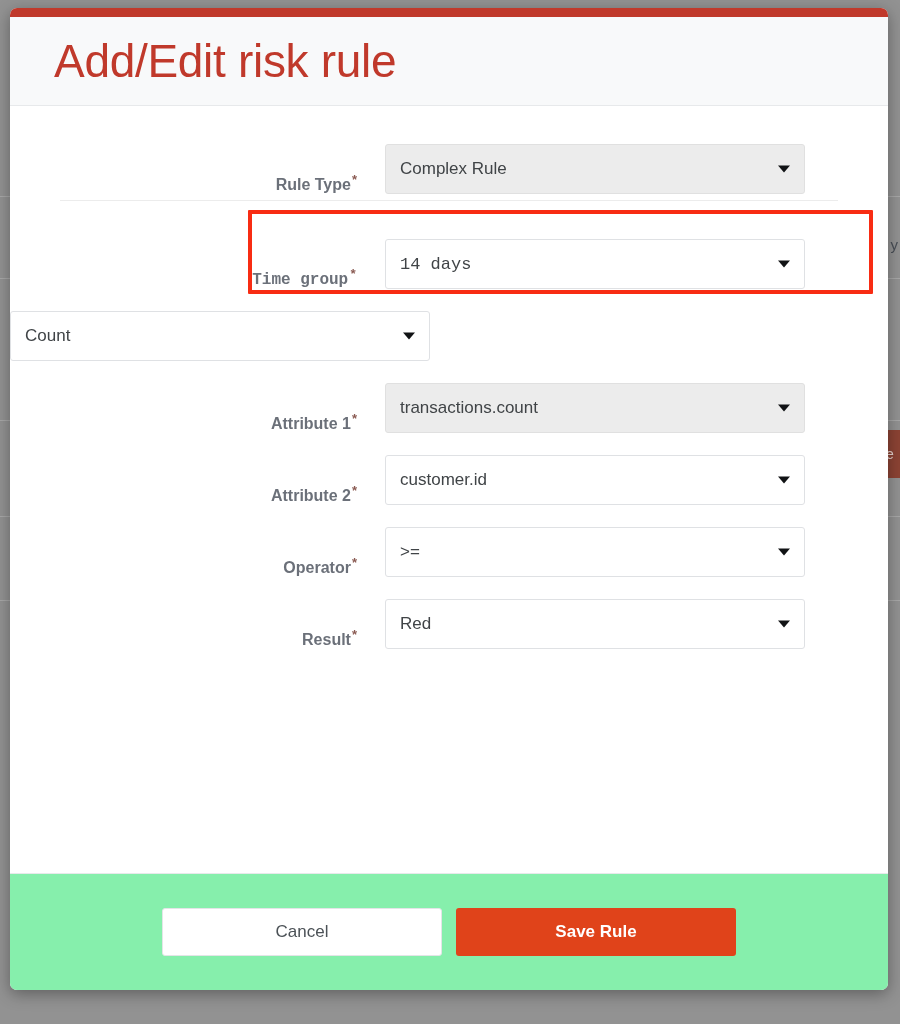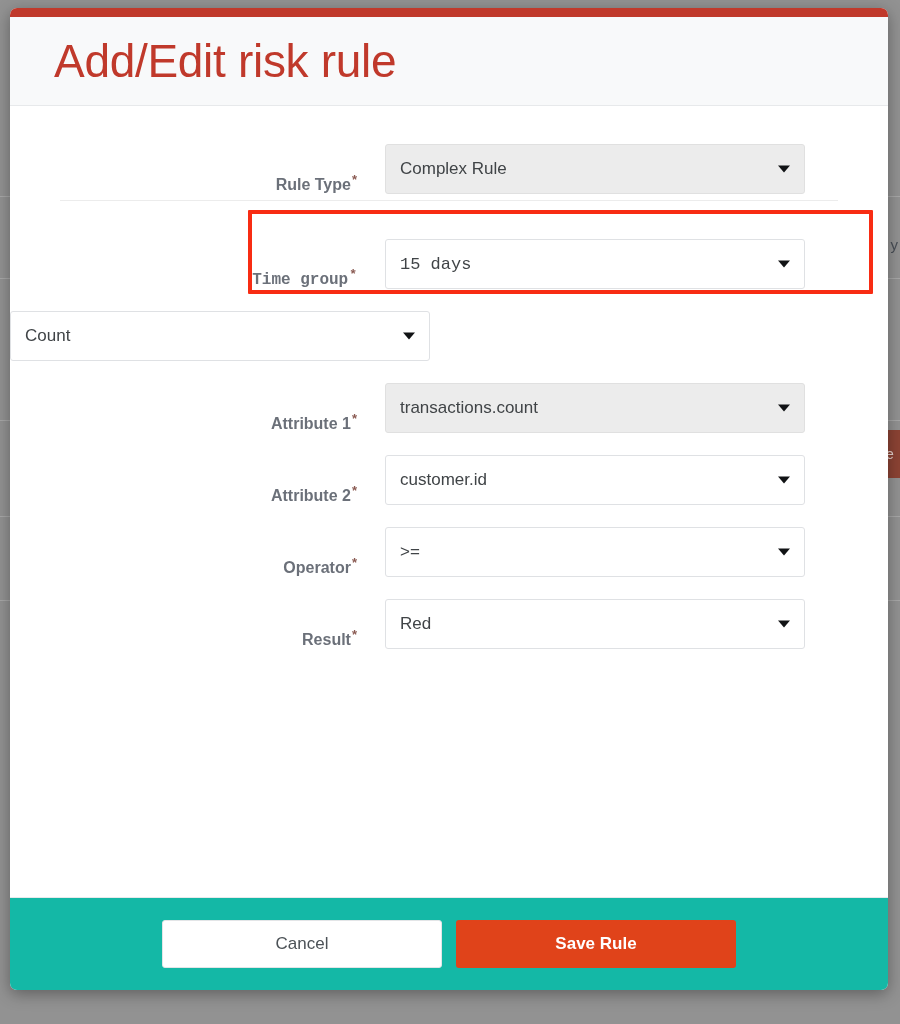--- a/index.html
+++ b/index.html
@@ -189,22 +189,22 @@
     width: 617px;
     height: 76px;
     border: 4px solid #f82c13;
     border-radius: 1px;
     pointer-events: none;
   }
 
   
   .modal-footer {
     flex: 0 0 auto;
-    height: 93px;
-    background: #14b8a6;
+    height: 117px;
+    background: #86efac;
     border-top: 1px solid #e7e9eb;
     display: flex;
     align-items: center;
     justify-content: center;
     gap: 14px;
   }
 
   .btn {
     height: 48px;
     border: 1px solid transparent;
@@ -267,21 +267,21 @@
     </div>
 
     <div class="divider"></div>
 
     <div class="form-row row-highlight" style="height:82px">
       <div class="field-label">
         <span>Time group</span><span class="req-star">*</span>
       </div>
       <div class="field-control">
         <div class="select-box">
-          <span>15 days</span>
+          <span>14 days</span>
         </div>
         <span class="caret"></span>
       </div>
     </div>
 
     <div class="form-row">
       <div class="field-control">
         <div class="select-box">
           <span>Count</span>
         </div>

